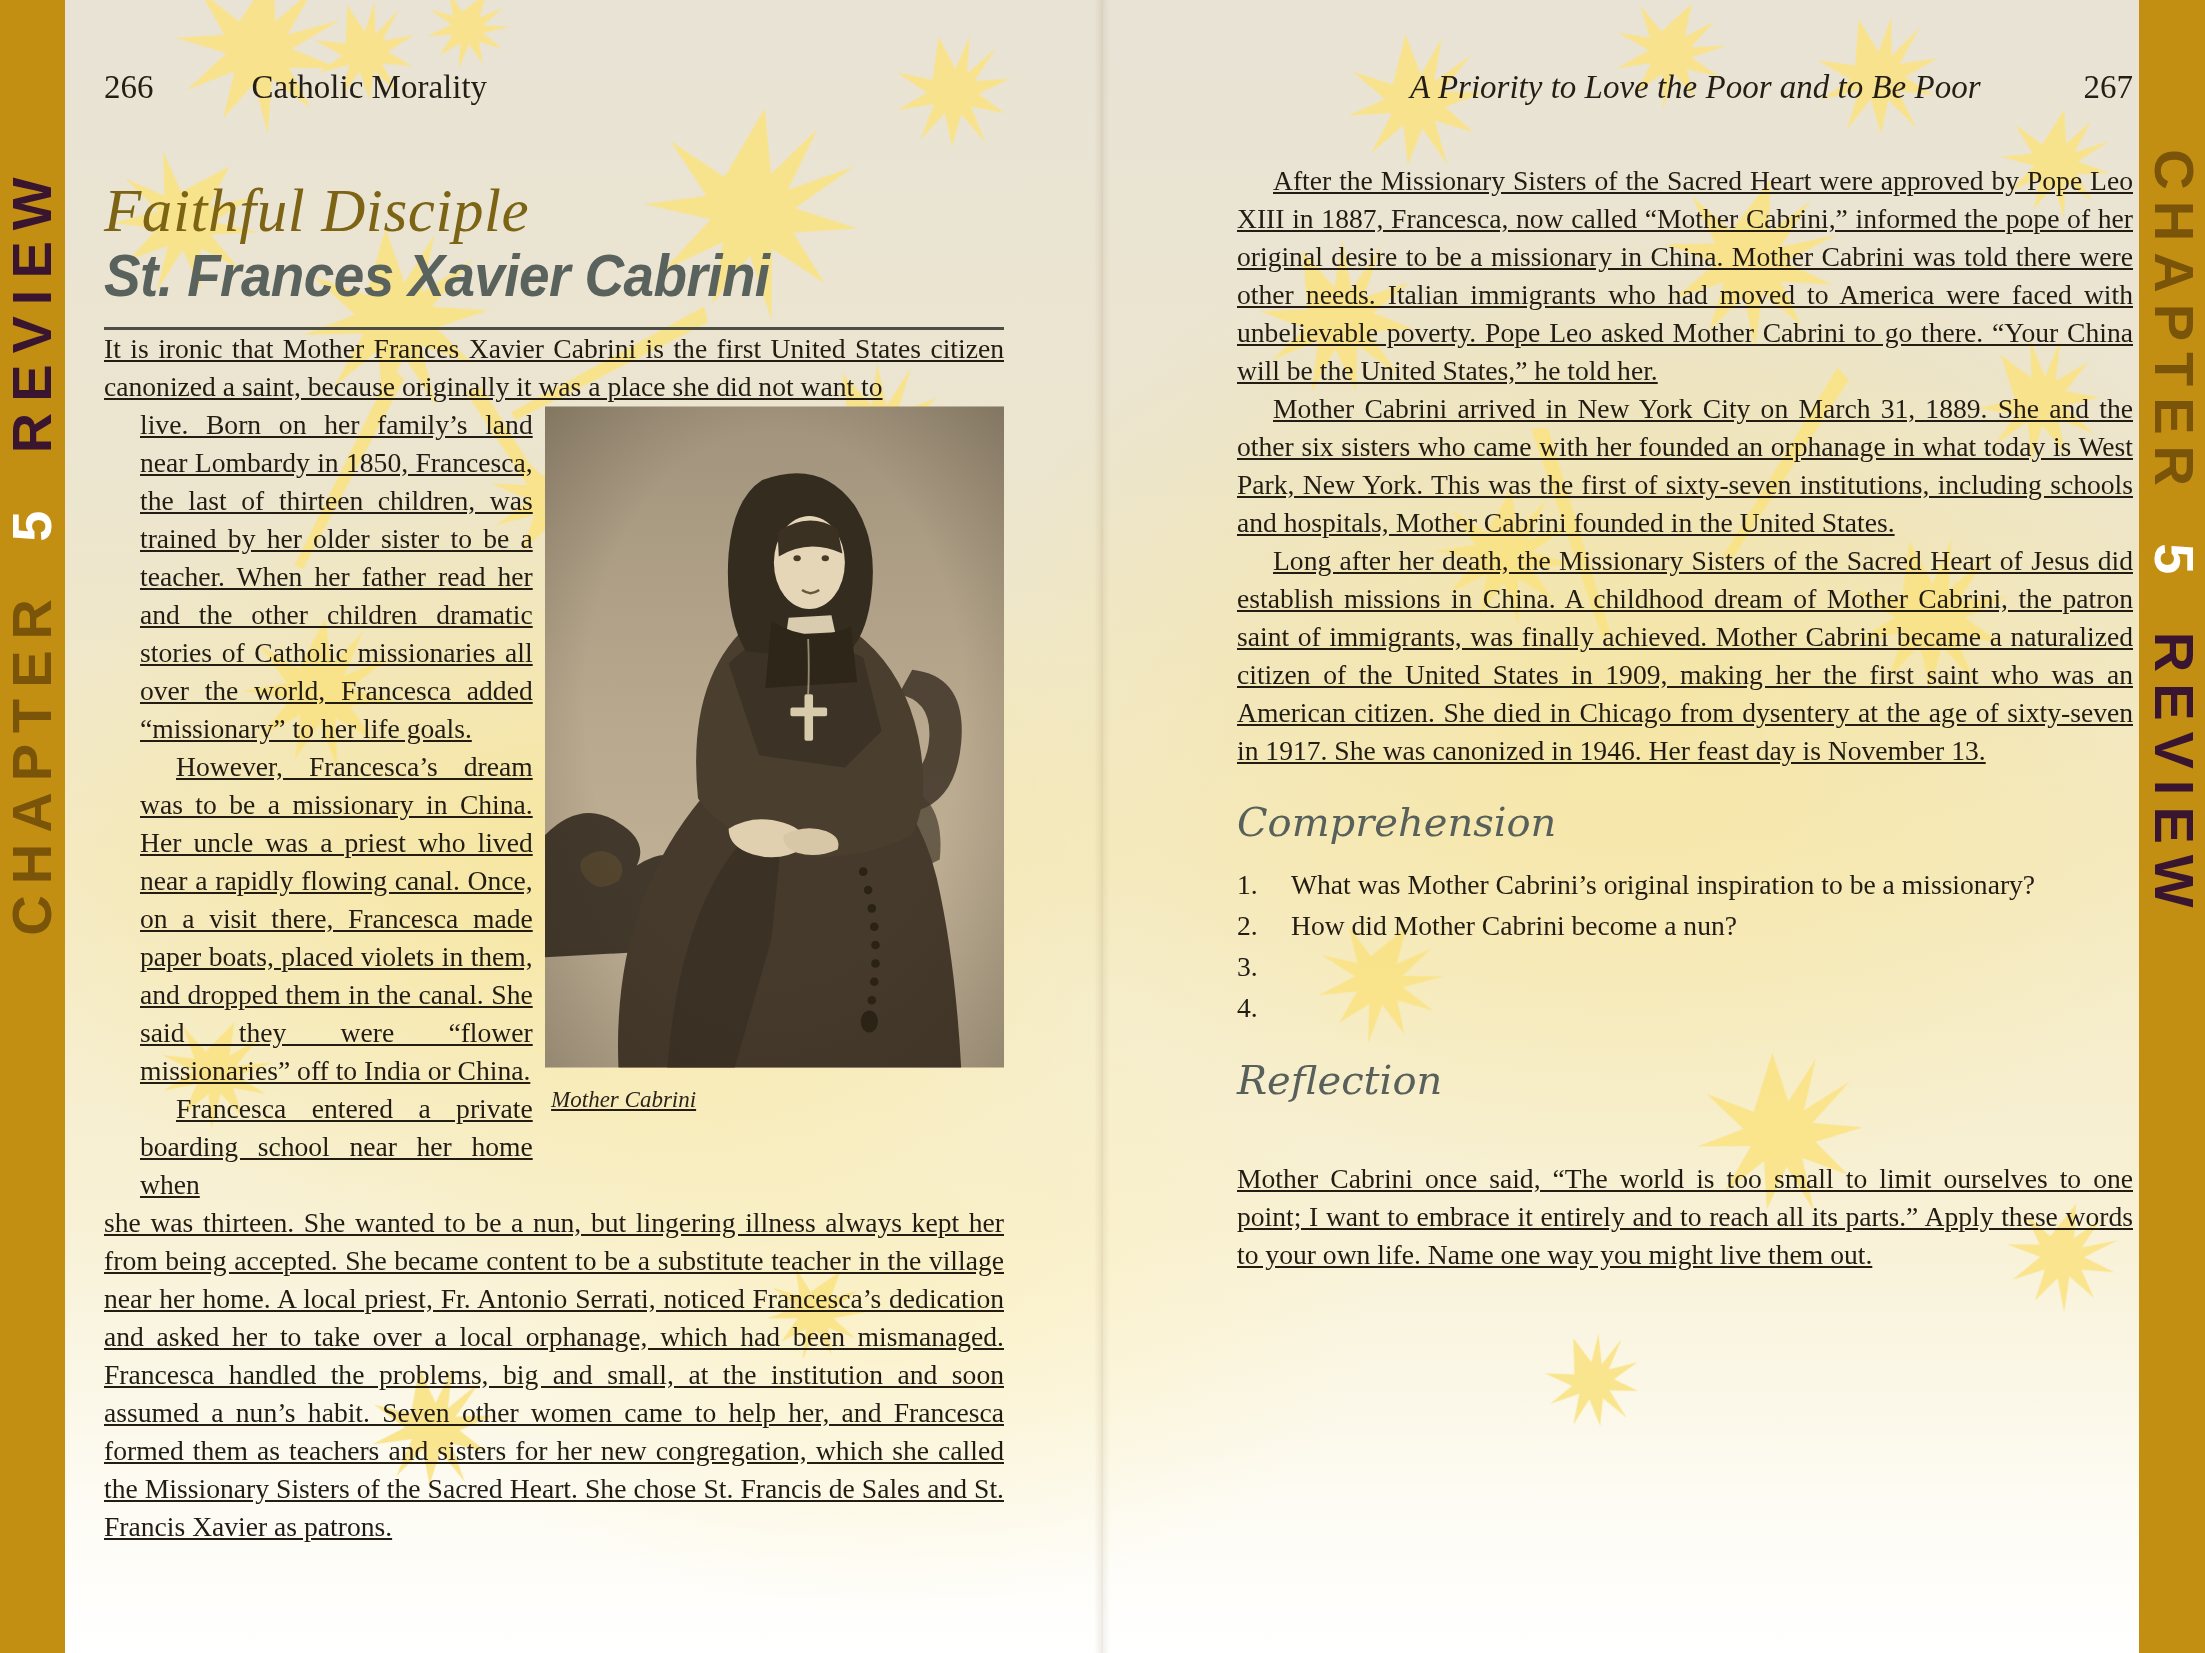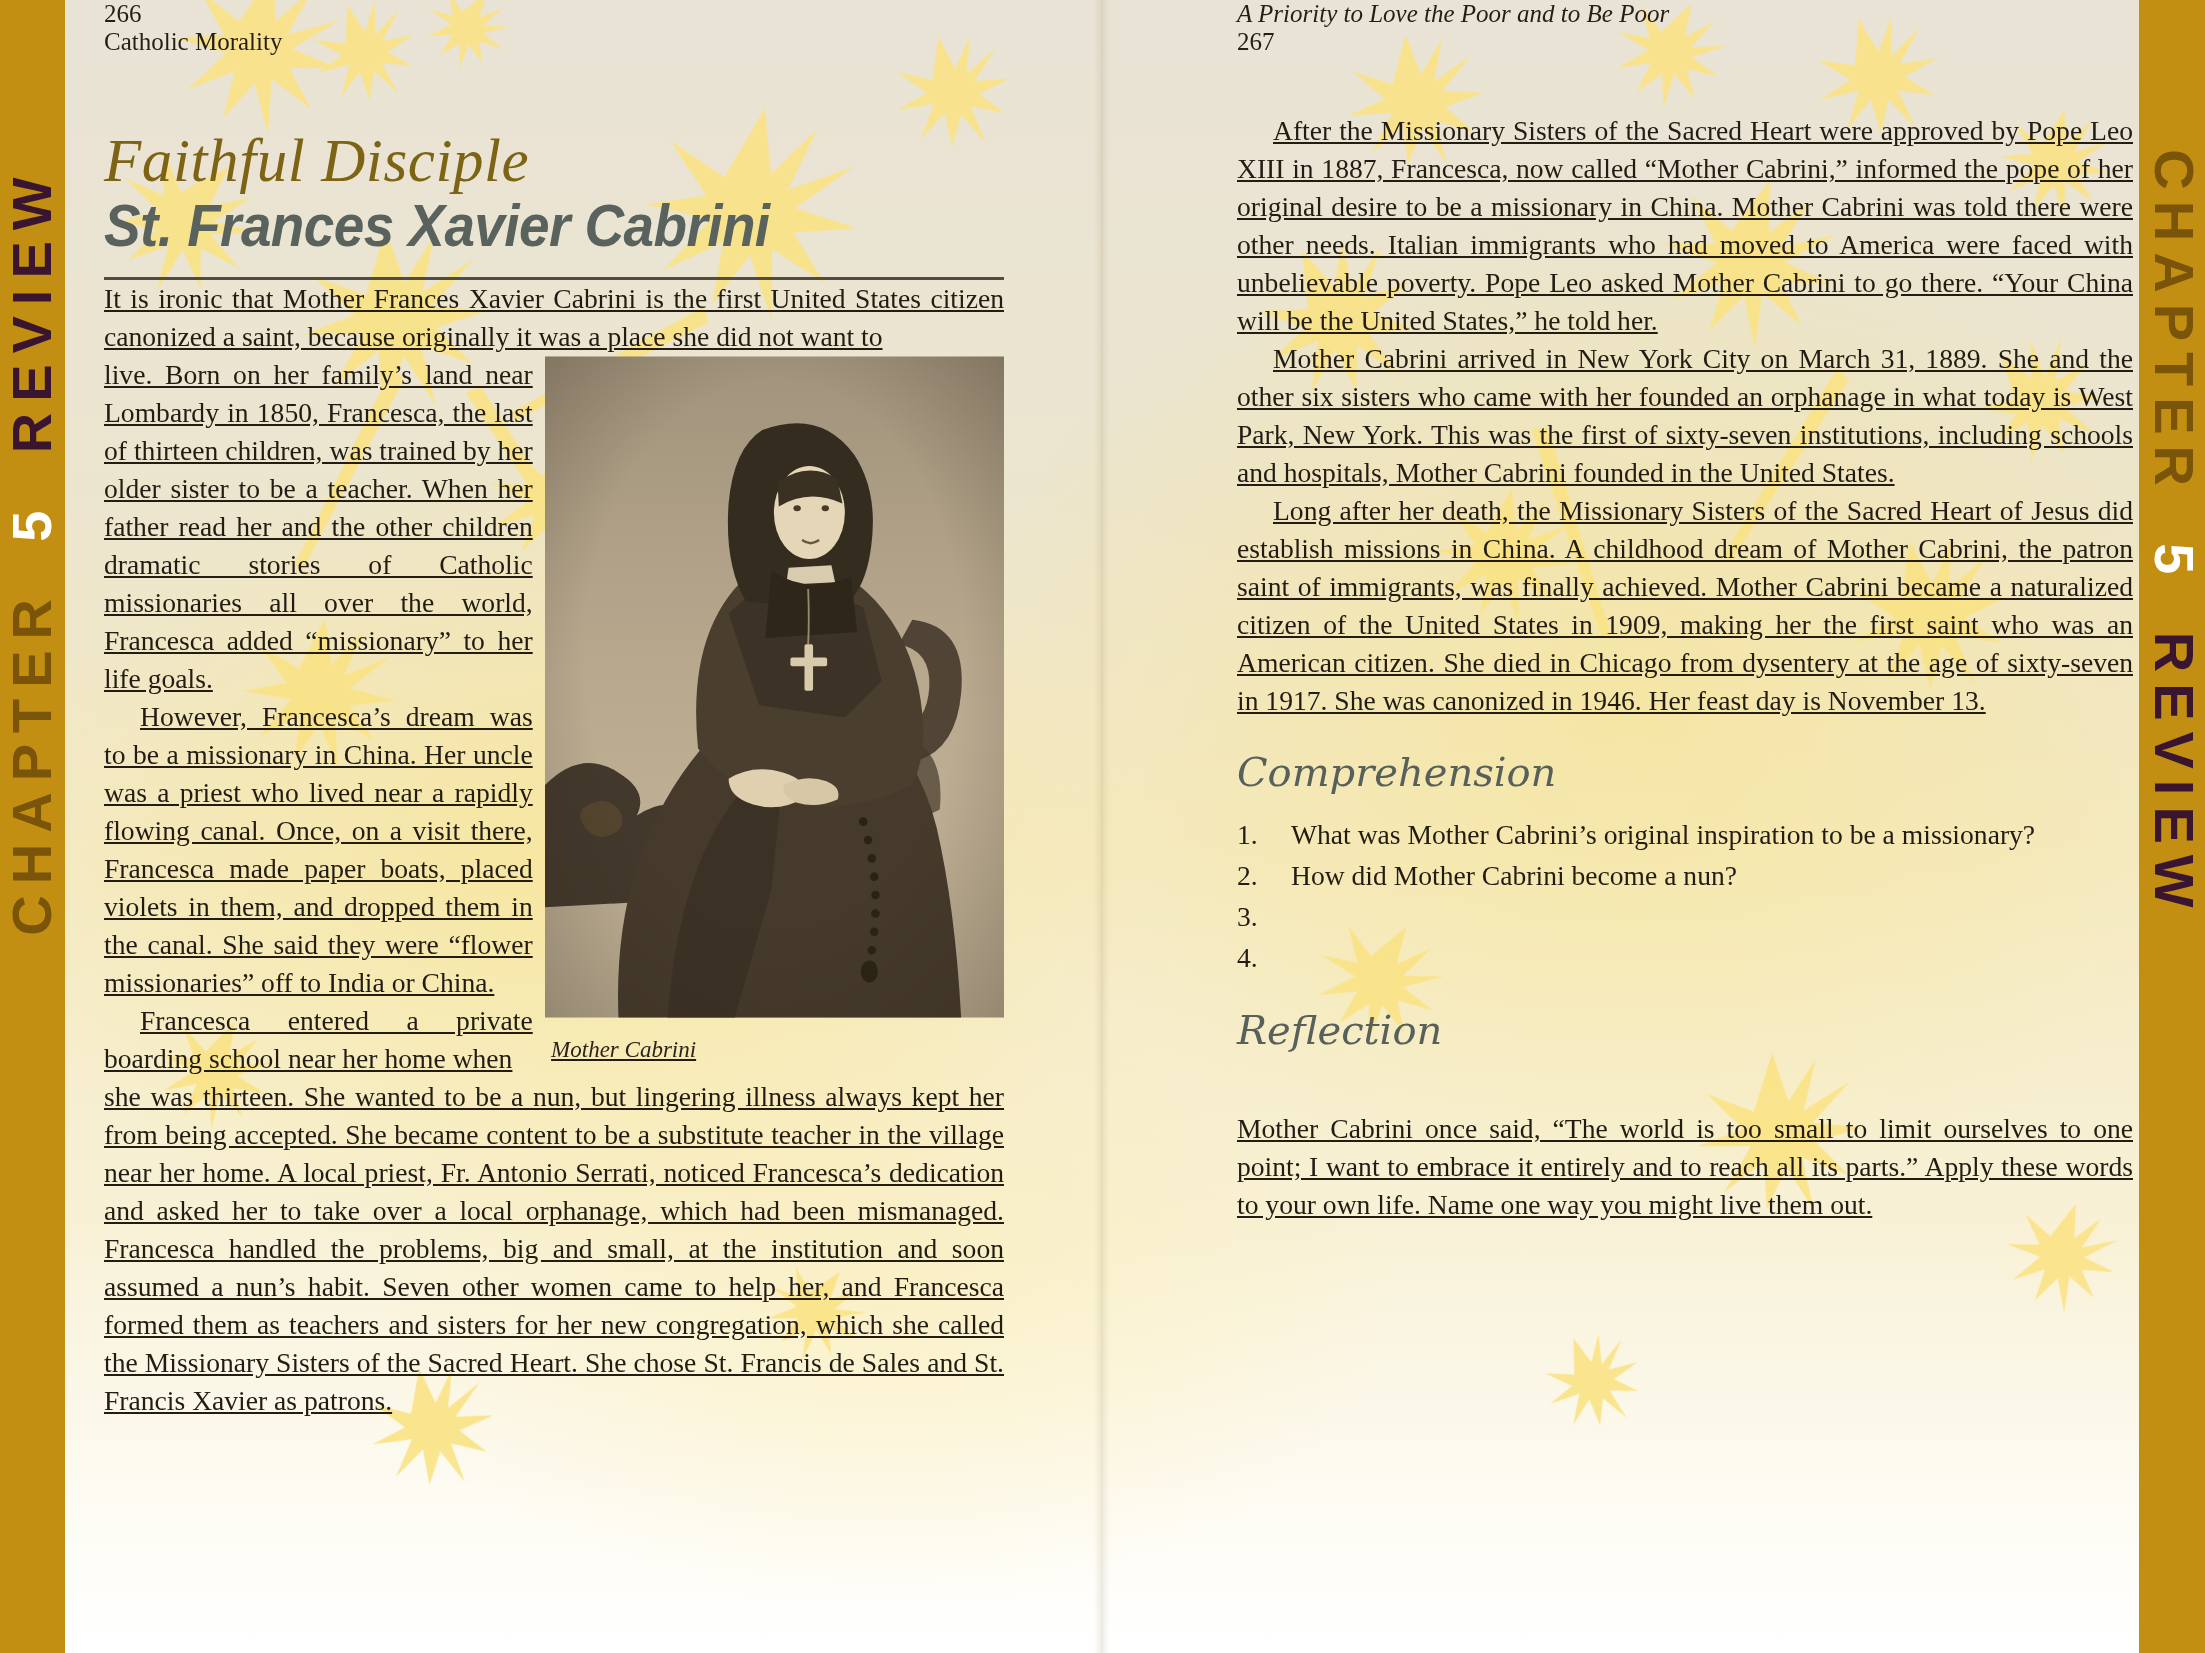--- a/index.html
+++ b/index.html
@@ -28,21 +28,21 @@
     font-family:"Liberation Sans", sans-serif;font-weight:bold;
     font-size:56px;letter-spacing:11px;word-spacing:16px;
   }
   .bar-text .num{padding:0 3.7px;}
   .bar-text.left-t{left:31px;top:551px;transform:translate(-50%,-50%) rotate(-90deg);}
   .bar-text.right-t{left:2174px;top:534px;transform:translate(-50%,-50%) rotate(90deg);}
   
   .page{position:absolute;top:0;z-index:2;color:#221C13;}
   .page.pl{left:104px;width:900px;}
   .page.pr{left:1237px;width:896px;}
-  .runhead{display:flex;align-items:baseline;font-size:25px;color:#241E15;flex-direction:column;}
+  .runhead{display:flex;align-items:baseline;font-size:33px;margin-top:69px;color:#241E15;}
   .runhead .gap{width:98px;}
   .runhead.right{justify-content:flex-end;}
   .runhead.right .gap{width:103px;}
   .runhead .ital{font-style:italic;}
   .kicker{
     margin-top:78px;font-style:italic;font-size:61px;line-height:53px;
     color:#7D6414;letter-spacing:0.6px;
   }
   .title{
     margin-top:7.4px;
@@ -50,21 +50,21 @@
     font-size:59px;line-height:64px;color:#59625C;
     transform:scaleX(0.93);transform-origin:left center;letter-spacing:-0.6px;
   }
   .rule{margin-top:18.4px;height:3.1px;background:#4D4D45;width:900px;}
   
   .bodytext{font-size:27.6px;line-height:38px;text-align:justify;text-decoration:underline;}
   .bodytext p{margin:0;}
   .indent{text-indent:36px;}
   .intro{margin-top:26px;}
   .wraprow{display:flex;margin-top:0;}
-  .coltext{width:429px;margin-right:12.3px;}
+  .coltext{width:429px;margin-right:12.3px;margin-left:36px;}
   .colfig{width:459px;}
   figure{margin:0;padding:0;}
   .photo{display:block;width:459px;height:662px;}
   figcaption{
     font-style:italic;font-size:23px;color:#2B241A;margin-top:13px;margin-left:6.1px;
     text-align:left;
   }
   .outro{margin-top:14.7px;}
   
   .pr .bodytext{margin-top:56px;}

